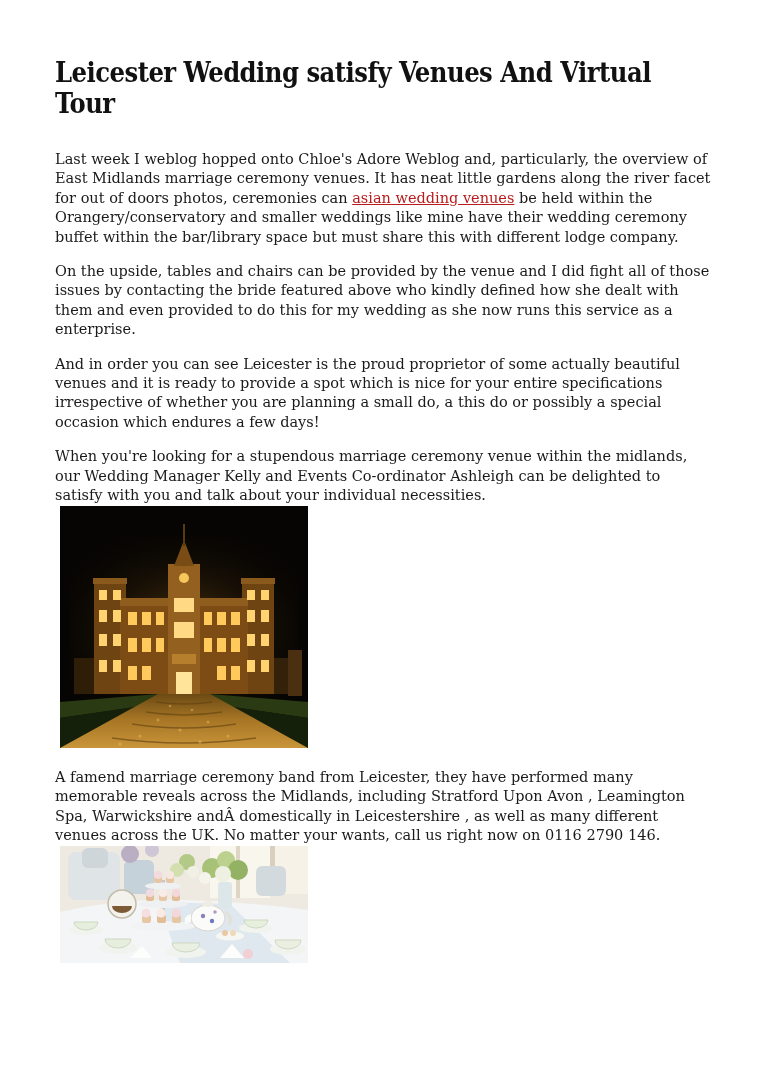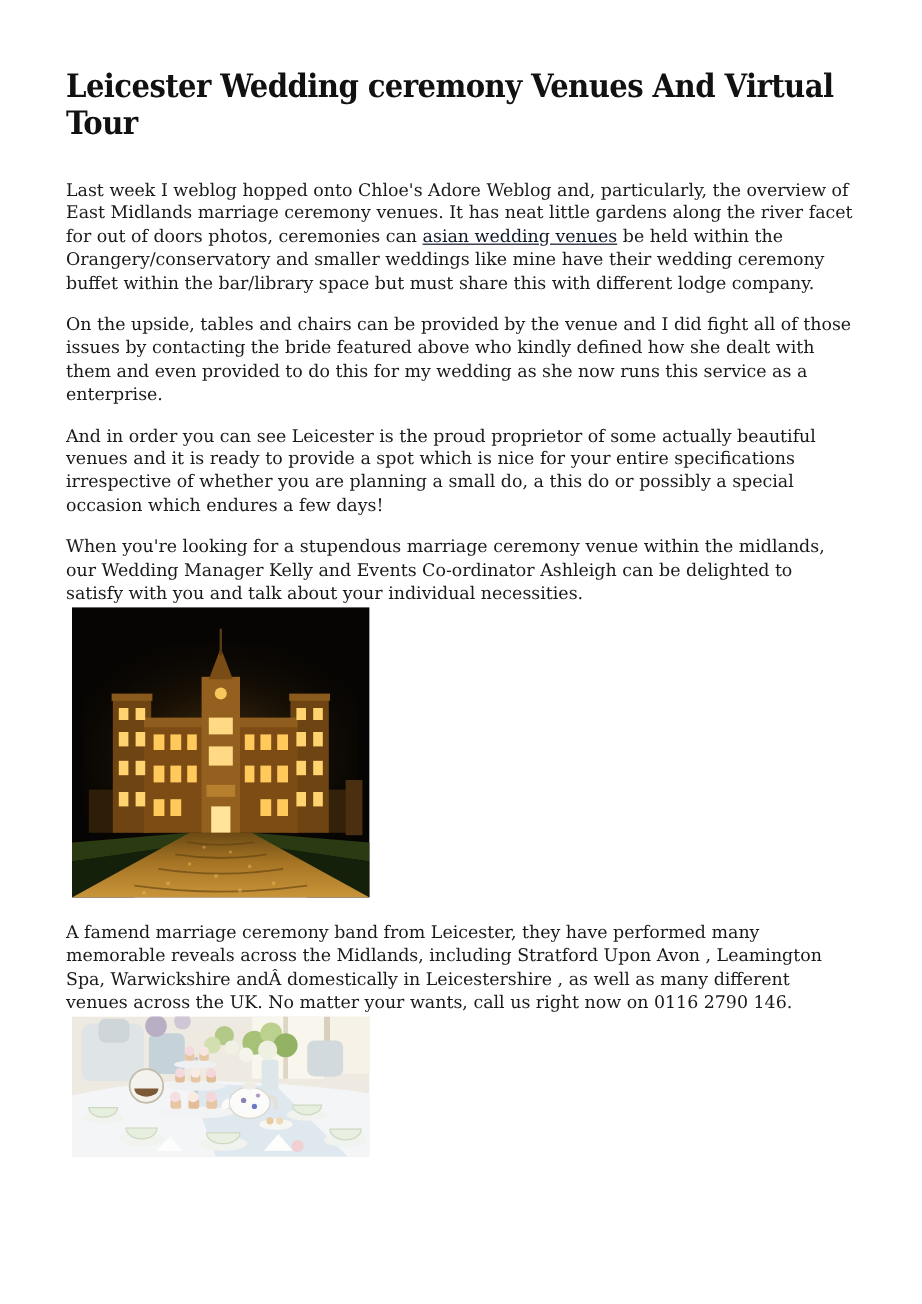--- a/index.html
+++ b/index.html
@@ -29,38 +29,38 @@
     font-stretch: condensed;
     color: #111111;
   }
   p.para {
     margin: 0 0 15px 0;
     font-size: 14.5px;
     line-height: 19.4px;
     text-align: left;
   }
   a.body-link {
-    color: #0f172a;
+    color: #b91c1c;
     text-decoration: underline;
     cursor: pointer;
   }
   .inline-photo {
     display: inline-block;
     vertical-align: baseline;
     margin-left: 5px;
     line-height: 0;
   }
   .inline-photo svg { display: block; }
 </style>
 </head>
 <body>
 
 <div class="page">
 
-  <h1 class="title">Leicester Wedding ceremony Venues And Virtual Tour</h1>
+  <h1 class="title">Leicester Wedding satisfy Venues And Virtual Tour</h1>
 
   <p class="para"><span>Last week I weblog hopped onto Chloe's Adore Weblog and, particularly, the overview of East Midlands marriage ceremony venues. It has neat little gardens along the river facet for out of doors photos, ceremonies can </span><a class="body-link">asian wedding venues</a><span> be held within the Orangery/conservatory and smaller weddings like mine have their wedding ceremony buffet within the bar/library space but must share this with different lodge company.</span></p>
 
   <p class="para">On the upside, tables and chairs can be provided by the venue and I did fight all of those issues by contacting the bride featured above who kindly defined how she dealt with them and even provided to do this for my wedding as she now runs this service as a enterprise.</p>
 
   <p class="para">And in order you can see Leicester is the proud proprietor of some actually beautiful venues and it is ready to provide a spot which is nice for your entire specifications irrespective of whether you are planning a small do, a this do or possibly a special occasion which endures a few days!</p>
 
   <p class="para"><span>When you're looking for a stupendous marriage ceremony venue within the midlands, our Wedding Manager Kelly and Events Co-ordinator Ashleigh can be delighted to satisfy with you and talk about your individual necessities.</span><span class="inline-photo"><svg width="248" height="242" viewBox="0 0 248 242" xmlns="http://www.w3.org/2000/svg">
       <defs>
         <linearGradient id="pathGrad" x1="0" y1="0" x2="0" y2="1">

